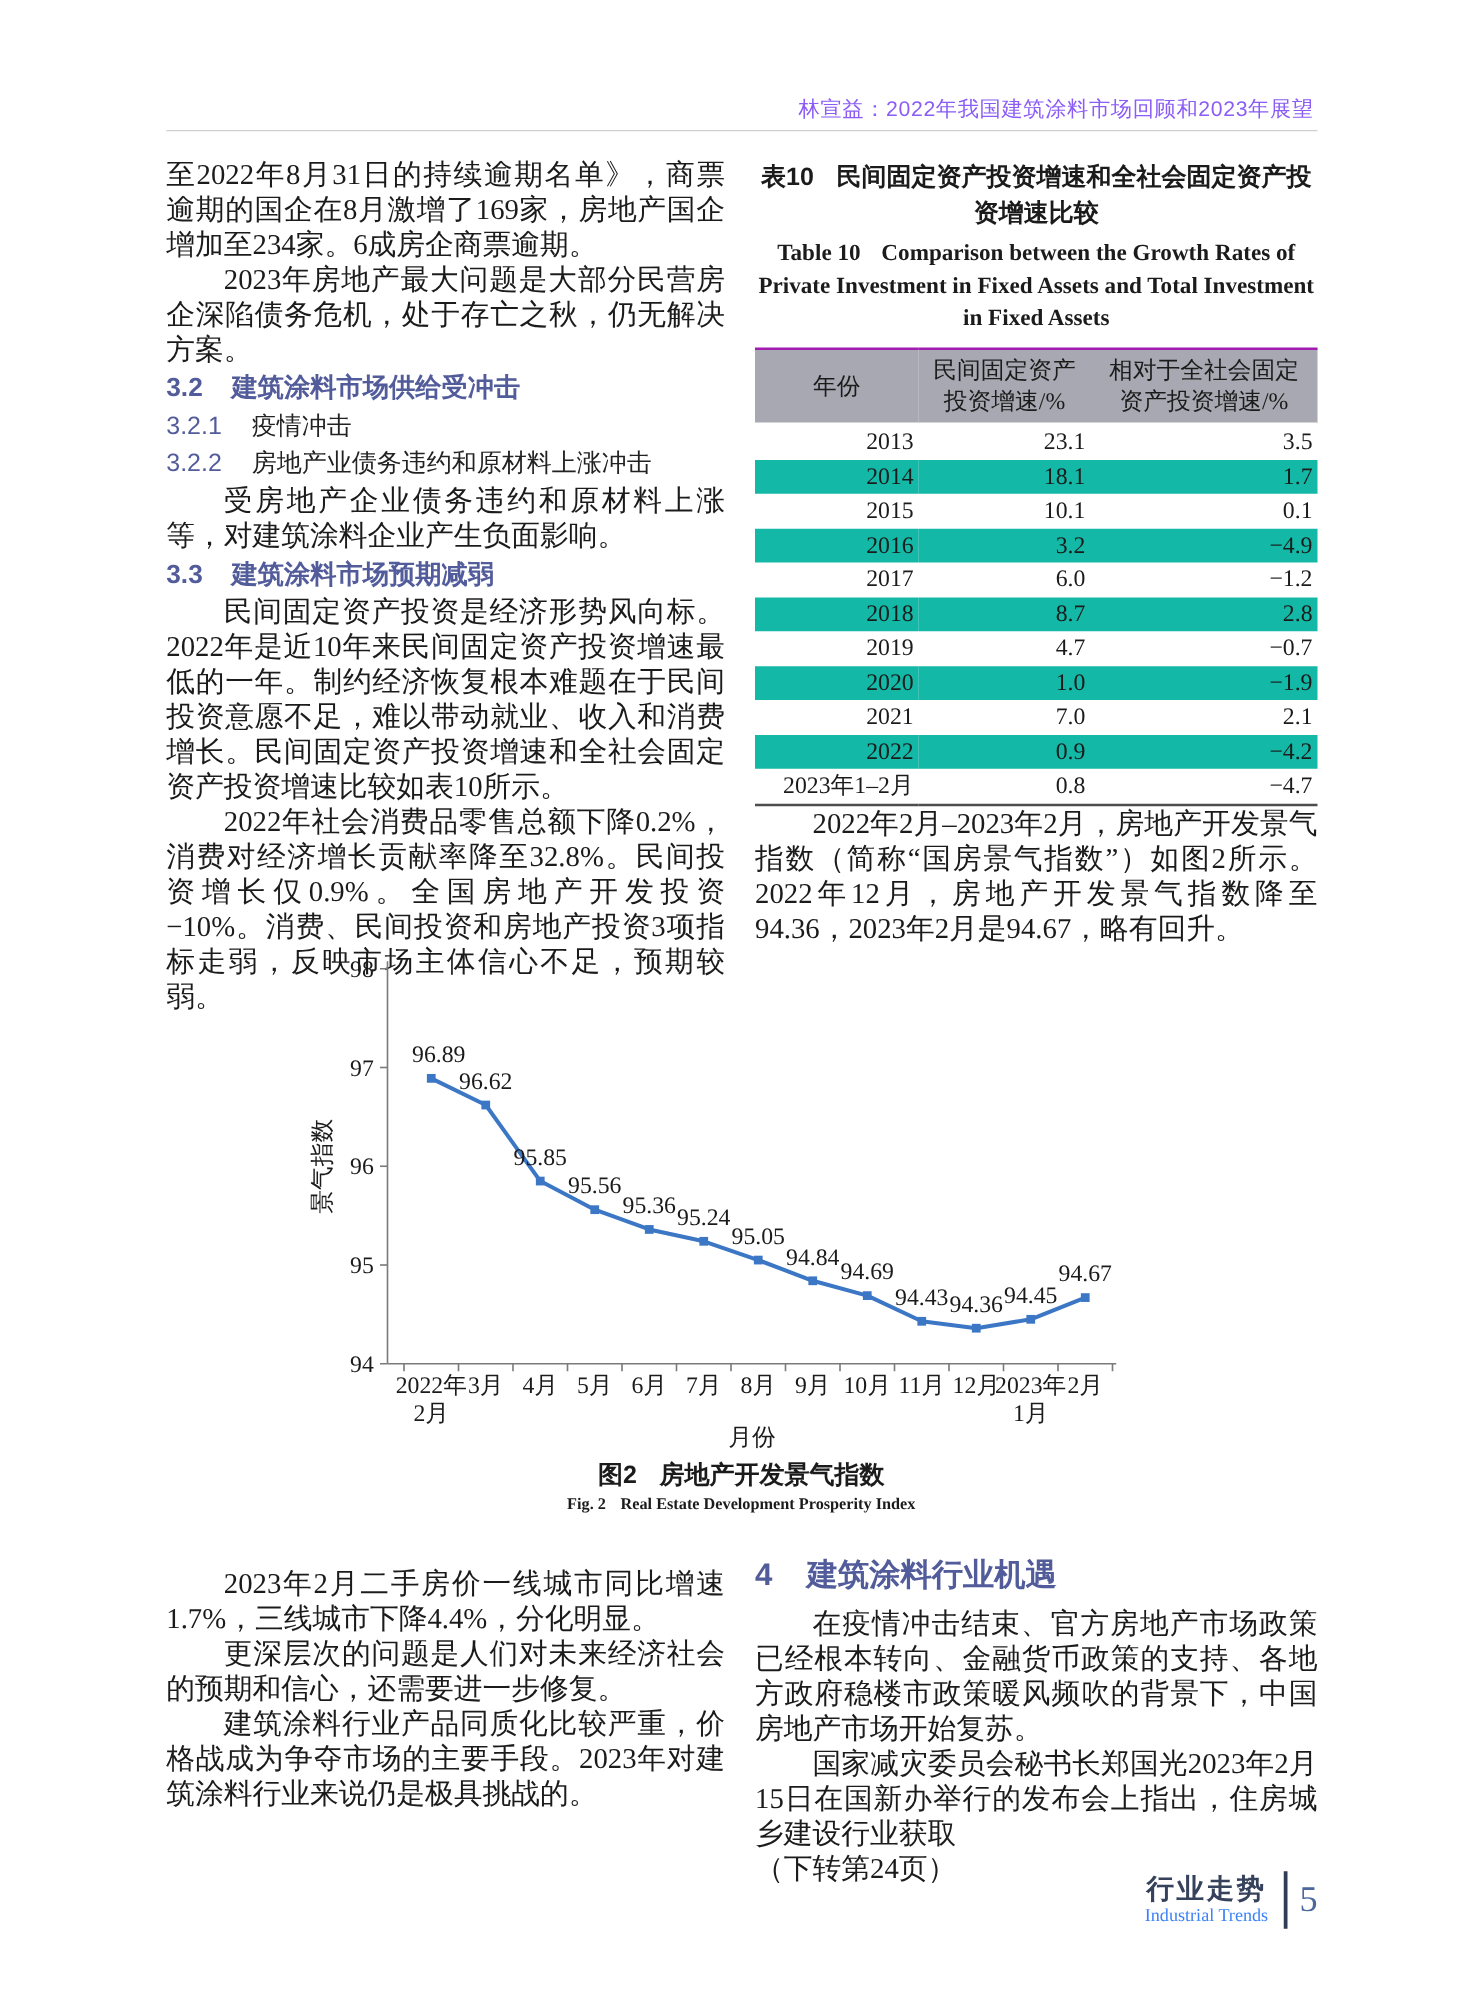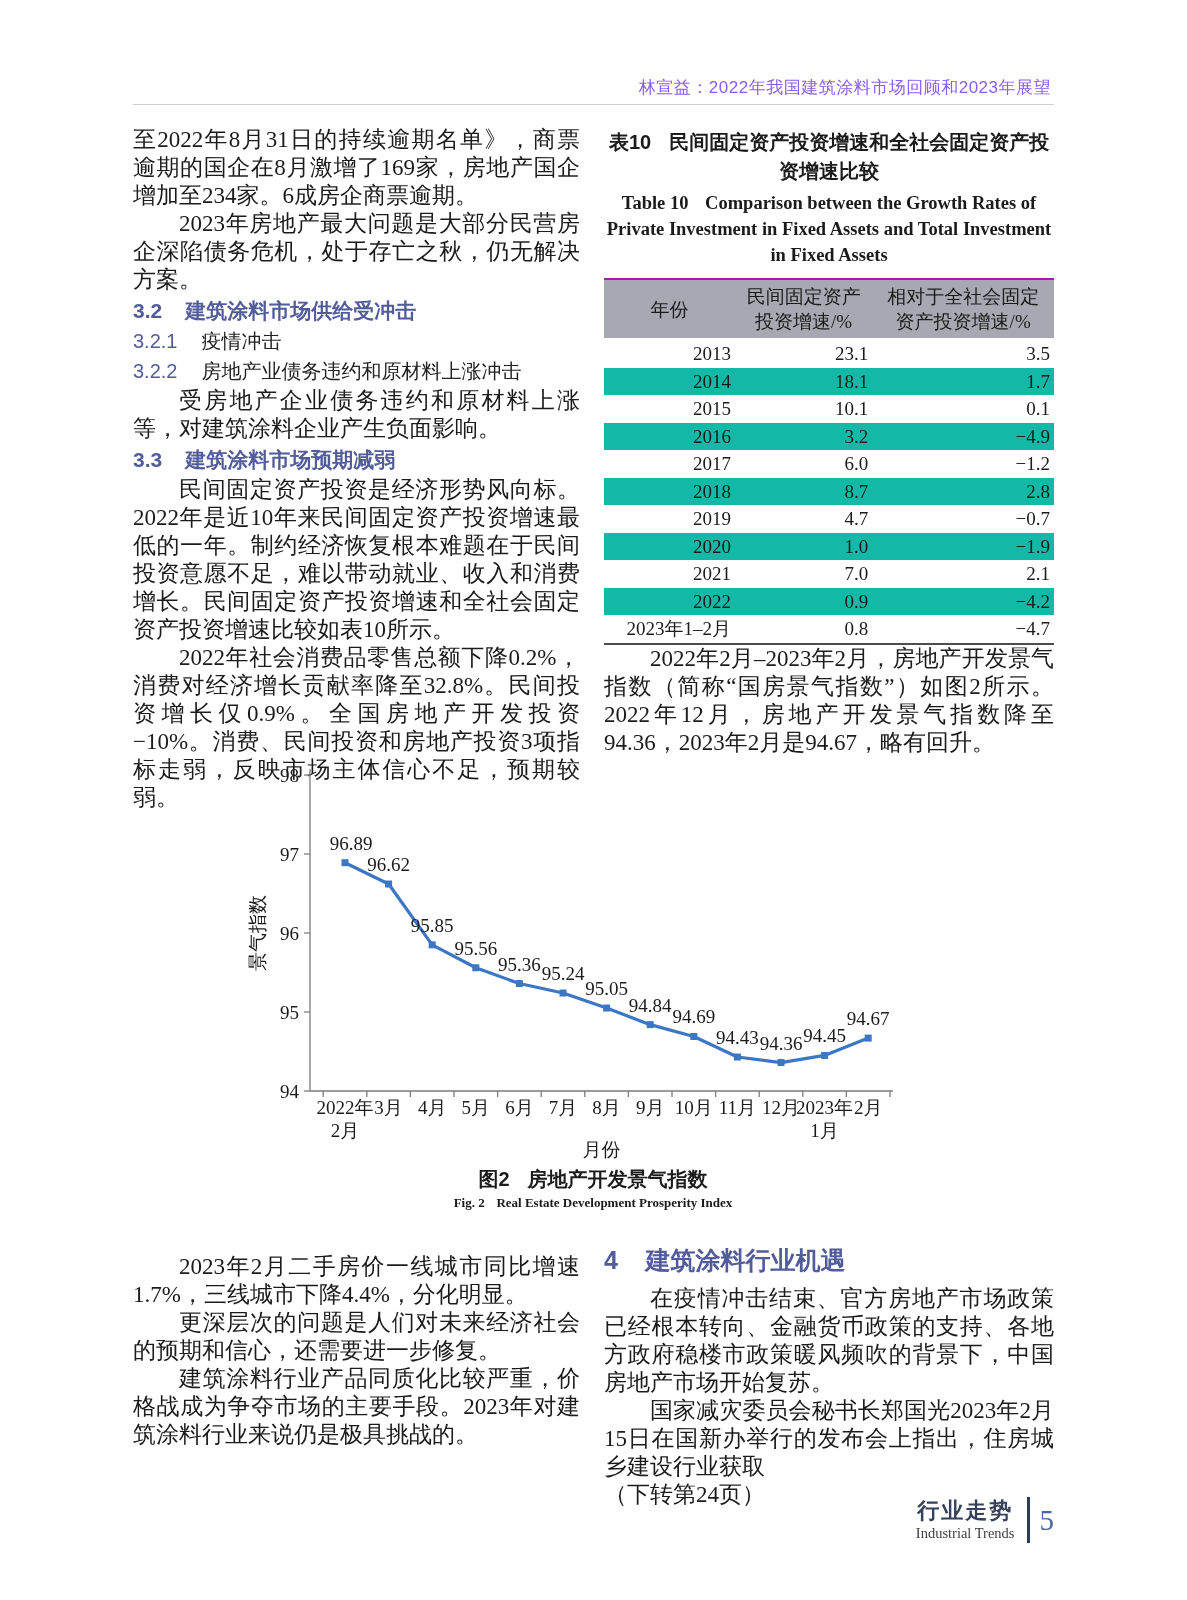--- a/index.html
+++ b/index.html
@@ -51,21 +51,21 @@
   .fig-cap-zh .cap-label{margin-right:.9em;}
   .fig-cap-en{margin:0;text-align:center;font-size:13px;font-weight:bold;}
   .fig-cap-en .cap-label{margin-right:.9em;}
   .note-line{margin-top:4px;text-align:right;font-size:19.5px;line-height:28px;}
   
   .footer{position:absolute;top:1497px;left:133px;width:921px;display:flex;
         justify-content:flex-end;align-items:center;}
   .footer .stack{text-align:center;}
   .footer .zh{font-family:"Liberation Sans","DejaVu Sans",sans-serif;font-size:22px;
         font-weight:bold;color:#36425c;letter-spacing:2px;line-height:26px;}
-  .footer .en{font-size:14.5px;color:#404040;line-height:18px;}
+  .footer .en{font-size:14.5px;color:#3b82f6;line-height:18px;}
   .footer .bar{width:3px;height:46px;background:#2e3c58;margin:0 10px 0 12px;}
   .footer .pnum{font-size:29px;color:#4a689c;line-height:46px;}
 </style>
 </head>
 <body>
 
 <div class="page">
 
   <div class="running-head">林宣益：2022年我国建筑涂料市场回顾和2023年展望</div>
   <div class="head-rule"></div>

